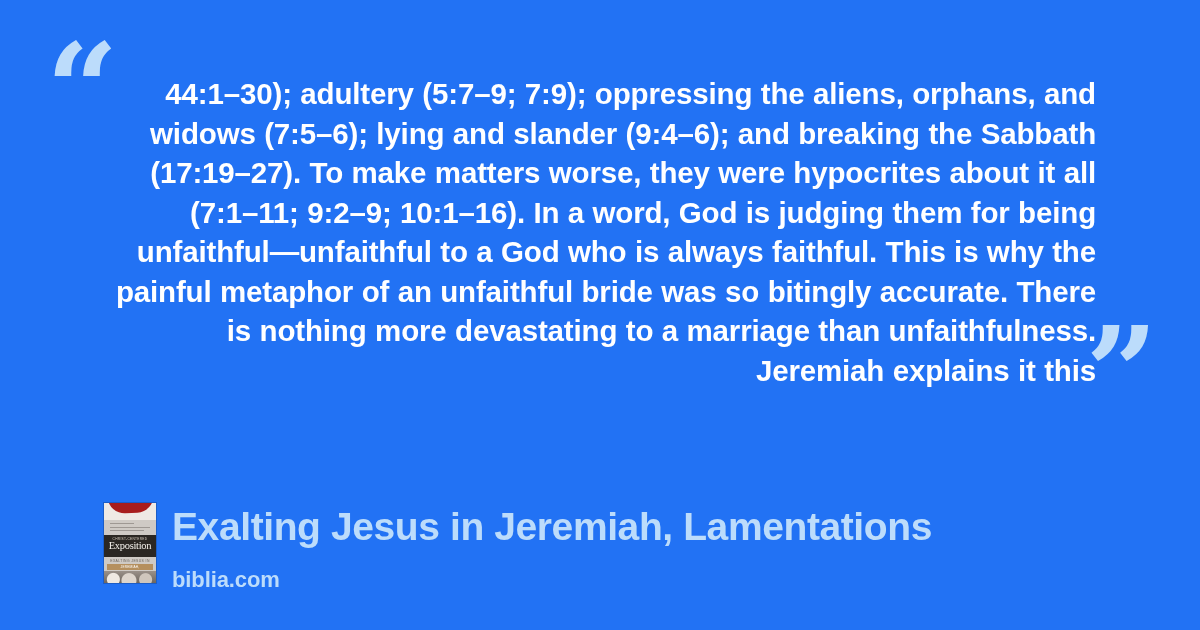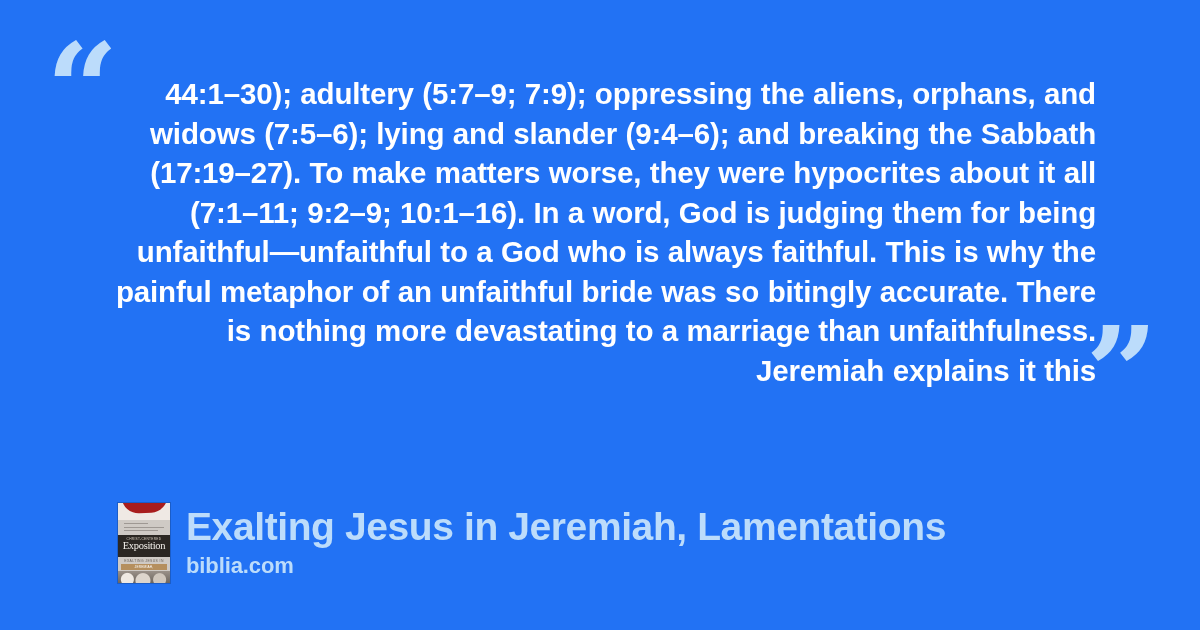--- a/index.html
+++ b/index.html
@@ -55,21 +55,21 @@
     font-size: 29.5px;
     font-weight: 700;
     line-height: 39.5px;
     letter-spacing: -0.15px;
     word-spacing: 0.4px;
   }
 
   
   .footer {
     position: absolute;
-    left: 118px;
+    left: 104px;
     top: 503px;
     display: flex;
     align-items: flex-start;
     gap: 16px;
   }
 
   .book-cover {
     position: relative;
     width: 52px;
     height: 80px;
@@ -170,21 +170,21 @@
     line-height: 46px;
     letter-spacing: -0.4px;
     white-space: nowrap;
   }
   .site-url {
     color: #BCDCFB;
     font-size: 22px;
     font-weight: 700;
     line-height: 26px;
     letter-spacing: -0.1px;
-    margin-top: 3px;
+    margin-top: 17px;
   }
 </style>
 </head>
 <body>
 
 <div class="card">
 
   <div class="quote-mark quote-open">“</div>
 
   <div class="quote-body">44:1–30); adultery (5:7–9; 7:9); oppressing the aliens, orphans, and widows (7:5–6); lying and slander (9:4–6); and breaking the Sabbath (17:19–27). To make matters worse, they were hypocrites about it all (7:1–11; 9:2–9; 10:1–16). In a word, God is judging them for being unfaithful—unfaithful to a God who is always faithful. This is why the painful metaphor of an unfaithful bride was so bitingly accurate. There is nothing more devastating to a marriage than unfaithfulness. Jeremiah explains it this</div>

